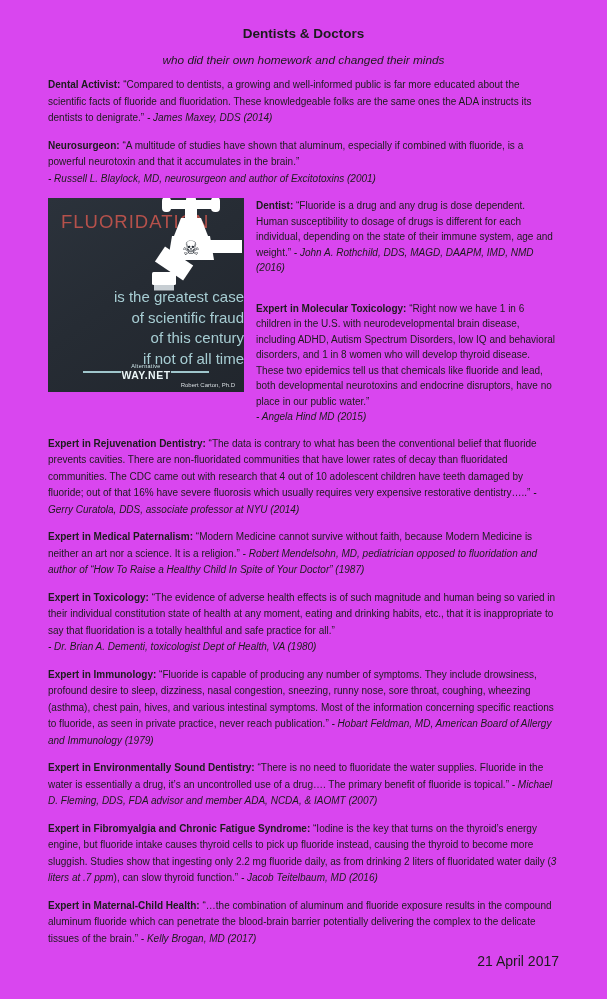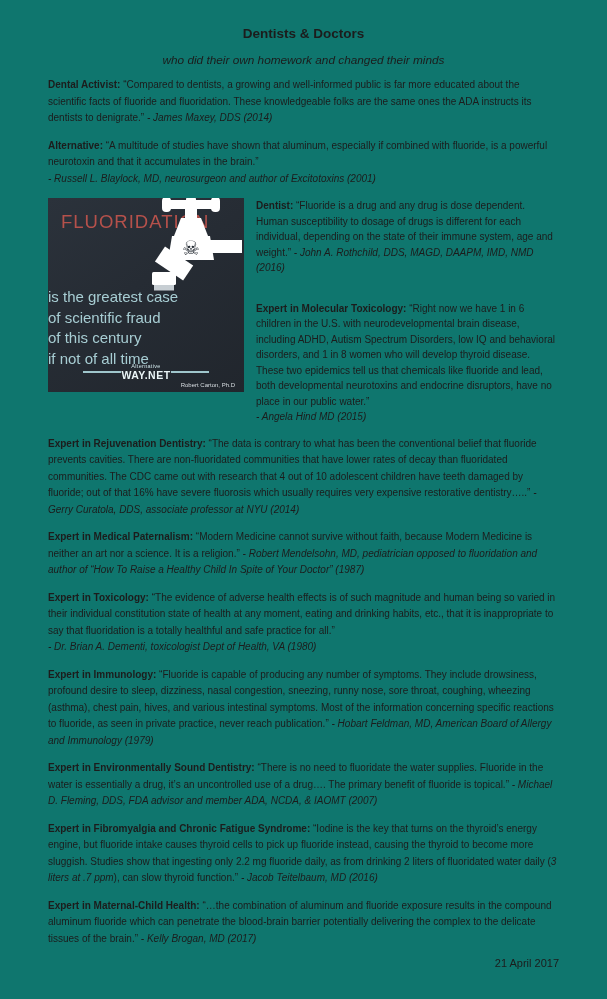--- a/index.html
+++ b/index.html
@@ -1,19 +1,19 @@
 <!DOCTYPE html>
 <html><head>
 <meta charset="utf-8">
 <style>
   * { margin:0; padding:0; box-sizing:border-box; }
   html,body { background:#ffffff; }
   .page {
     position:relative; width:607px; height:999px; overflow:hidden;
-    background:#0f766e; color:#1c1c1c;
+    background:#d946ef; color:#1c1c1c;
     font-family:"Liberation Sans", sans-serif;
     padding:26px 48px 0 48px;
   }
   .title   { text-align:center; font-weight:bold; font-size:13.5px; line-height:15px; }
   .subtitle{ text-align:center; font-style:italic; font-size:11.8px; line-height:15px; margin-top:12px; }
 
   .para { font-size:10px; line-height:16.5px; margin-top:11px; text-align:left; }
   .para:first-of-type { margin-top:9px; }
   .para b { font-weight:bold; }
   .para i { font-style:italic; }
@@ -30,45 +30,45 @@
     background:linear-gradient(145deg,#2b323b 0%,#262c34 45%,#21262d 100%);
     overflow:hidden;
   }
   .poster-headline {
     position:absolute; top:13px; left:13px;
     font-size:18.5px; letter-spacing:1px; color:#b5514b; white-space:nowrap;
   }
   .faucet { position:absolute; top:-2px; right:2px; width:92px; height:104px; }
   .poster-quote {
     position:absolute; top:89px; left:0; right:0;
-    text-align:left; color:#a7cdd3; font-size:15px; line-height:20.5px;
+    text-align:right; color:#a7cdd3; font-size:15px; line-height:20.5px;
   }
   .poster-footer {
     position:absolute; bottom:12px; left:0; right:0;
     display:flex; align-items:center; justify-content:center; gap:0;
   }
   .rule { width:38px; height:2px; background:#9fc6cc; }
   .logo { text-align:center; line-height:1; }
   .logo-top  { display:block; font-size:5.5px; color:#cfe6ea; letter-spacing:0.3px; }
   .logo-main { display:block; font-size:10.5px; font-weight:bold; color:#eaf5f7; letter-spacing:0.5px; }
   .poster-credit { position:absolute; right:9px; bottom:4px; font-size:6px; color:#d8dee2; }
 
-  .date { position:absolute; right:48px; bottom:30px; font-size:11px; }
+  .date { position:absolute; right:48px; bottom:30px; font-size:14px; }
 </style>
 </head>
 <body>
 
 <div class="page">
 
   <div class="title">Dentists &amp; Doctors</div>
   <div class="subtitle">who did their own homework and changed their minds</div>
 
   <p class="para"><b>Dental Activist:</b><span> “Compared to dentists, a growing and well-informed public is far more educated about the scientific facts of fluoride and fluoridation. These knowledgeable folks are the same ones the ADA instructs its dentists to denigrate.” </span><i>- James Maxey, DDS (2014)</i></p>
 
-  <p class="para"><b>Alternative:</b><span> “A multitude of studies have shown that aluminum, especially if combined with fluoride, is a powerful neurotoxin and that it accumulates in the brain.”</span><i class="block">- Russell L. Blaylock, MD, neurosurgeon and author of Excitotoxins (2001)</i></p>
+  <p class="para"><b>Neurosurgeon:</b><span> “A multitude of studies have shown that aluminum, especially if combined with fluoride, is a powerful neurotoxin and that it accumulates in the brain.”</span><i class="block">- Russell L. Blaylock, MD, neurosurgeon and author of Excitotoxins (2001)</i></p>
 
   <div class="media">
 
     <div class="poster">
       <div class="poster-headline">FLUORIDATION</div>
       <svg class="faucet" viewBox="0 0 92 104">
         <g fill="#ffffff">
           <rect x="16" y="4" width="50" height="9" rx="4.5"></rect>
           <rect x="12" y="1" width="9" height="15" rx="4"></rect>
           <rect x="61" y="1" width="9" height="15" rx="4"></rect>

